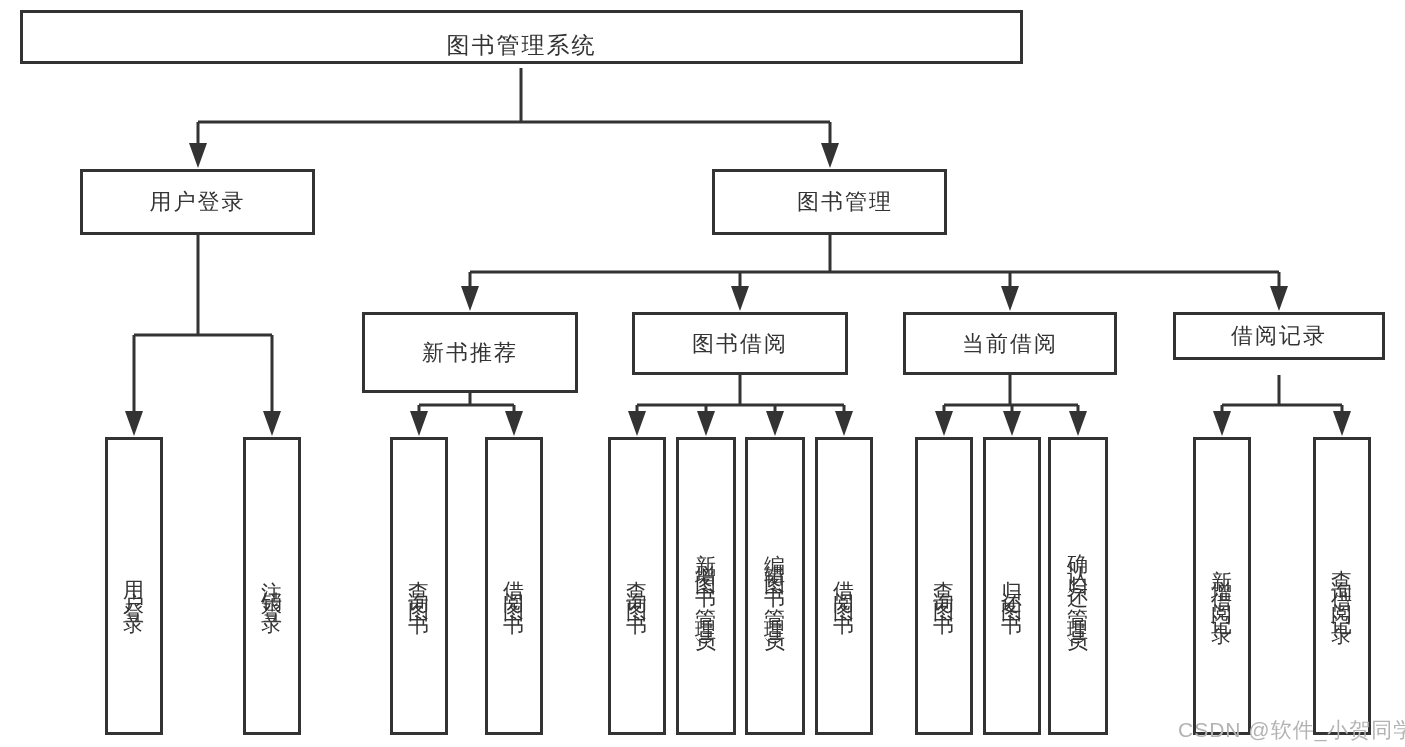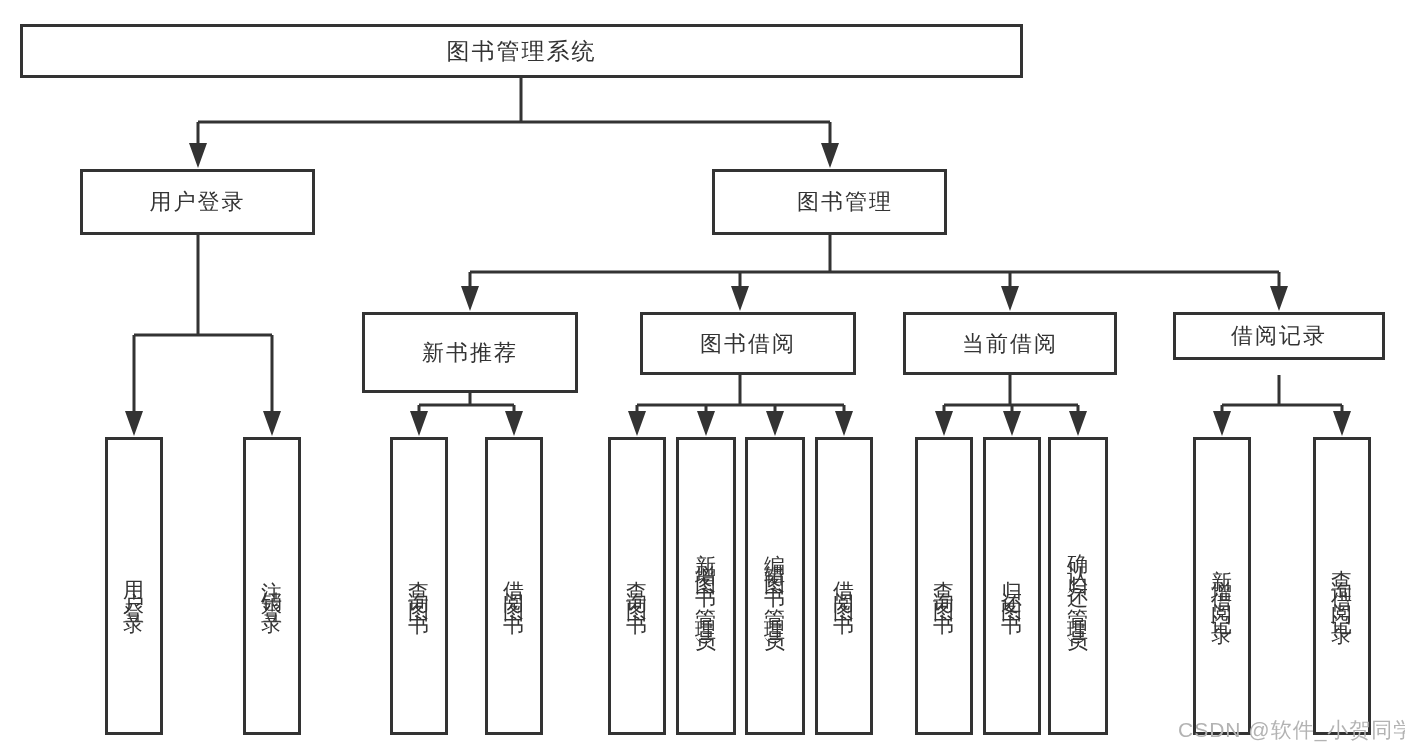--- a/index.html
+++ b/index.html
@@ -88,35 +88,35 @@
              M697,411 L715,411 L706,436 Z
              M766,411 L784,411 L775,436 Z
              M835,411 L853,411 L844,436 Z
              M935,411 L953,411 L944,436 Z
              M1003,411 L1021,411 L1012,436 Z
              M1069,411 L1087,411 L1078,436 Z
              M1213,411 L1231,411 L1222,436 Z
              M1333,411 L1351,411 L1342,436 Z" fill="#333333" stroke="none"></path>
   </svg>
 
-  <div class="box root hbox" style="left:20px; top:24px; width:1003px; height:54px;">
+  <div class="box root hbox" style="left:20px; top:10px; width:1003px; height:54px;align-items:flex-end;">
     <span class="label">图书管理系统</span>
   </div>
 
   <div class="box hbox" style="left:80px; top:169px; width:235px; height:66px;">
     <span class="label">用户登录</span>
   </div>
   <div class="box hbox" style="left:712px; top:169px; width:235px; height:66px;padding-left:31px;">
     <span class="label">图书管理</span>
   </div>
 
   <div class="box hbox" style="left:362px; top:312px; width:216px; height:81px;">
     <span class="label">新书推荐</span>
   </div>
-  <div class="box hbox" style="left:632px; top:312px; width:216px; height:63px;margin-left:8px;">
+  <div class="box hbox" style="left:632px; top:312px; width:216px; height:63px;">
     <span class="label">图书借阅</span>
   </div>
   <div class="box hbox" style="left:903px; top:312px; width:214px; height:63px;">
     <span class="label">当前借阅</span>
   </div>
   <div class="box hbox" style="left:1173px; top:312px; width:212px; height:48px;">
     <span class="label">借阅记录</span>
   </div>
 
   <div class="box leaf" style="left:105px; top:437px; width:58px; height:298px;">

